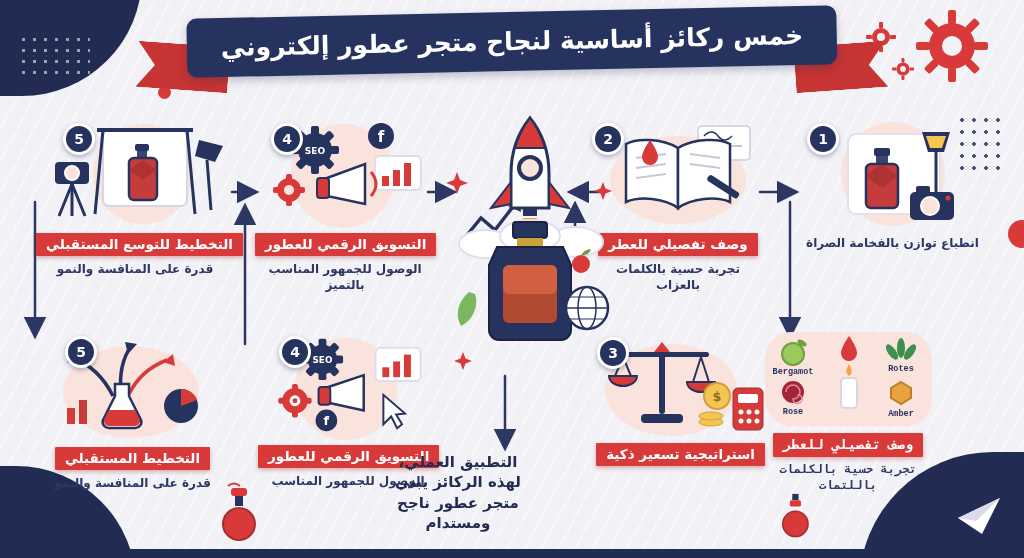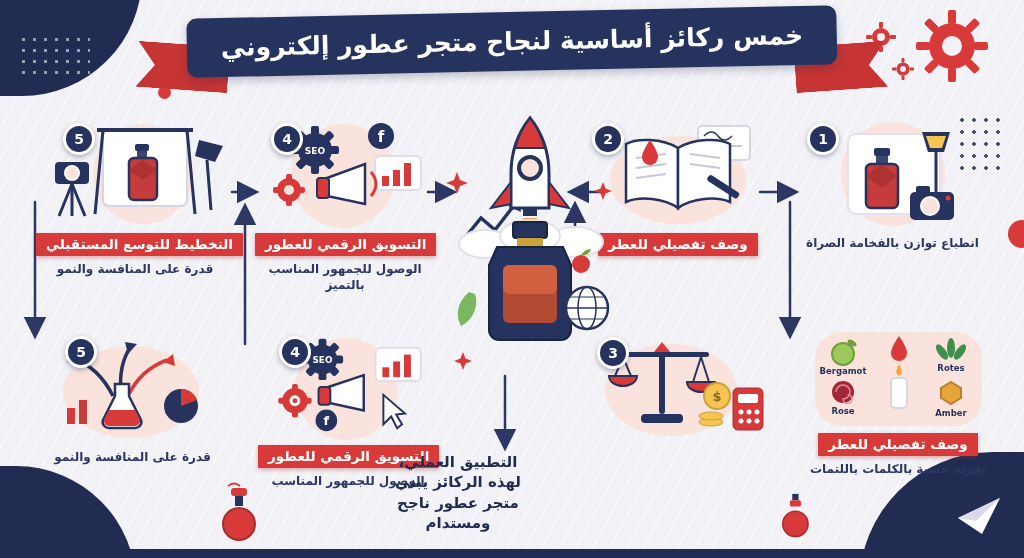--- a/index.html
+++ b/index.html
@@ -171,20 +171,21 @@
       <path d="M80 30 C96 20 122 20 132 26 L132 84 C118 78 94 80 80 90 Z" fill="#fff" stroke="#27335f" stroke-width="2.5"></path>
       <line x1="38" y1="40" x2="68" y2="36" stroke="#c9c6d8" stroke-width="2"></line>
       <line x1="38" y1="50" x2="68" y2="46" stroke="#c9c6d8" stroke-width="2"></line>
       <line x1="38" y1="60" x2="68" y2="56" stroke="#c9c6d8" stroke-width="2"></line>
       <line x1="92" y1="36" x2="122" y2="40" stroke="#c9c6d8" stroke-width="2"></line>
       <line x1="92" y1="46" x2="122" y2="50" stroke="#c9c6d8" stroke-width="2"></line>
       <path d="M52 22 C52 22 44 33 44 39 a8 8 0 0 0 16 0 C60 33 52 22 52 22 Z" fill="#d83a3a"></path>
       <rect x="112" y="56" width="36" height="7" rx="3" transform="rotate(33 112 56)" fill="#27335f"></rect>
     </svg>
     <div class="ribbon" dir="rtl">وصف تفصيلي للعطر</div>
+    <div class="desc" dir="rtl">تجربة حسية بالكلمات بالعزاب</div>
   </div>
 
   <div class="node" style="left:588px;top:332px;width:185px;">
     <div class="num" style="left:9px;top:5px;">3</div>
     <svg class="illo" width="175" height="108" viewBox="0 0 175 108">
       <ellipse cx="78" cy="58" rx="66" ry="46" fill="#fbe3dd"></ellipse>
       <rect x="66" y="16" width="6" height="66" rx="3" fill="#27335f"></rect>
       <rect x="48" y="82" width="42" height="9" rx="4" fill="#27335f"></rect>
       <rect x="22" y="20" width="94" height="5" rx="2.5" fill="#27335f"></rect>
       <polygon points="69,10 61,20 77,20" fill="#d83a3a"></polygon>
@@ -200,20 +201,21 @@
       <text x="124" y="69" text-anchor="middle" font-size="13" font-weight="bold" fill="#8a6d1f">$</text>
       <rect x="140" y="56" width="30" height="42" rx="5" fill="#d83a3a" stroke="#a52f2f"></rect>
       <rect x="145" y="62" width="20" height="9" rx="2" fill="#fff"></rect>
       <circle cx="148" cy="80" r="2.5" fill="#fff"></circle>
         <circle cx="156" cy="80" r="2.5" fill="#fff"></circle>
         <circle cx="164" cy="80" r="2.5" fill="#fff"></circle>
       <circle cx="148" cy="89" r="2.5" fill="#fff"></circle>
         <circle cx="156" cy="89" r="2.5" fill="#fff"></circle>
         <circle cx="164" cy="89" r="2.5" fill="#fff"></circle>
     </svg>
+    <div class="ribbon" dir="rtl">استراتيجية تسعير ذكية</div>
   </div>
 
   <div class="node" style="left:255px;top:116px;width:180px;">
     <div class="num" style="left:16px;top:7px;">4</div>
     <svg class="illo" width="165" height="114" viewBox="0 0 165 114">
       <circle cx="80" cy="60" r="52" fill="#fbe3dd"></circle>
       <g>
         <g fill="#27335f">
           <circle cx="52" cy="34" r="17"></circle>
           <rect x="48" y="10" width="8" height="10" rx="2"></rect>
@@ -326,24 +328,25 @@
       <polygon points="24,32 36,23 35,35" fill="#27335f"></polygon>
       <polygon points="82,12 94,14 85,24" fill="#27335f"></polygon>
       <polygon points="130,24 132,36 120,32" fill="#d83a3a"></polygon>
       <path d="M72 54 h14 v12 l12 24 a6 6 0 0 1 -6 8 H66 a6 6 0 0 1 -6 -8 l12 -24 Z" fill="#fff" stroke="#27335f" stroke-width="2.5"></path>
       <path d="M66 80 h26 l5 10 a5 5 0 0 1 -5 6 H66 a5 5 0 0 1 -5 -6 Z" fill="#d83a3a"></path>
       <circle cx="138" cy="76" r="17" fill="#27335f"></circle>
       <path d="M138 76 L138 59 A17 17 0 0 1 154 70 Z" fill="#d83a3a"></path>
       <rect x="24" y="78" width="8" height="16" fill="#d83a3a"></rect>
       <rect x="36" y="70" width="8" height="24" fill="#c63b3b"></rect>
     </svg>
+    <div class="ribbon" dir="rtl">التخطيط المستقبلي</div>
     <div class="desc" dir="rtl">قدرة على المنافسة والنمو</div>
   </div>
 
-  <div class="node" style="left:800px;top:330px;width:196px;">
+  <div class="node" style="left:750px;top:330px;width:196px;font-family:Liberation Mono, monospace;">
     <svg class="illo" width="175" height="100" viewBox="0 0 175 100">
       <rect x="4" y="2" width="167" height="94" rx="26" fill="#fbe3dd"></rect>
       <circle cx="32" cy="24" r="11" fill="#9dc85c" stroke="#6fa03a" stroke-width="2"></circle>
       <ellipse cx="41" cy="13" rx="5" ry="2.5" fill="#6fa03a" transform="rotate(30 41 13)"></ellipse>
       <path d="M88 6 C88 6 80 17 80 23 a8 8 0 0 0 16 0 C96 17 88 6 88 6 Z" fill="#d83a3a"></path>
       <g fill="#3f8f4f">
         <ellipse cx="140" cy="18" rx="4" ry="10"></ellipse>
         <ellipse cx="131" cy="22" rx="4" ry="9" transform="rotate(-35 131 22)"></ellipse>
         <ellipse cx="149" cy="22" rx="4" ry="9" transform="rotate(35 149 22)"></ellipse>
       </g>

